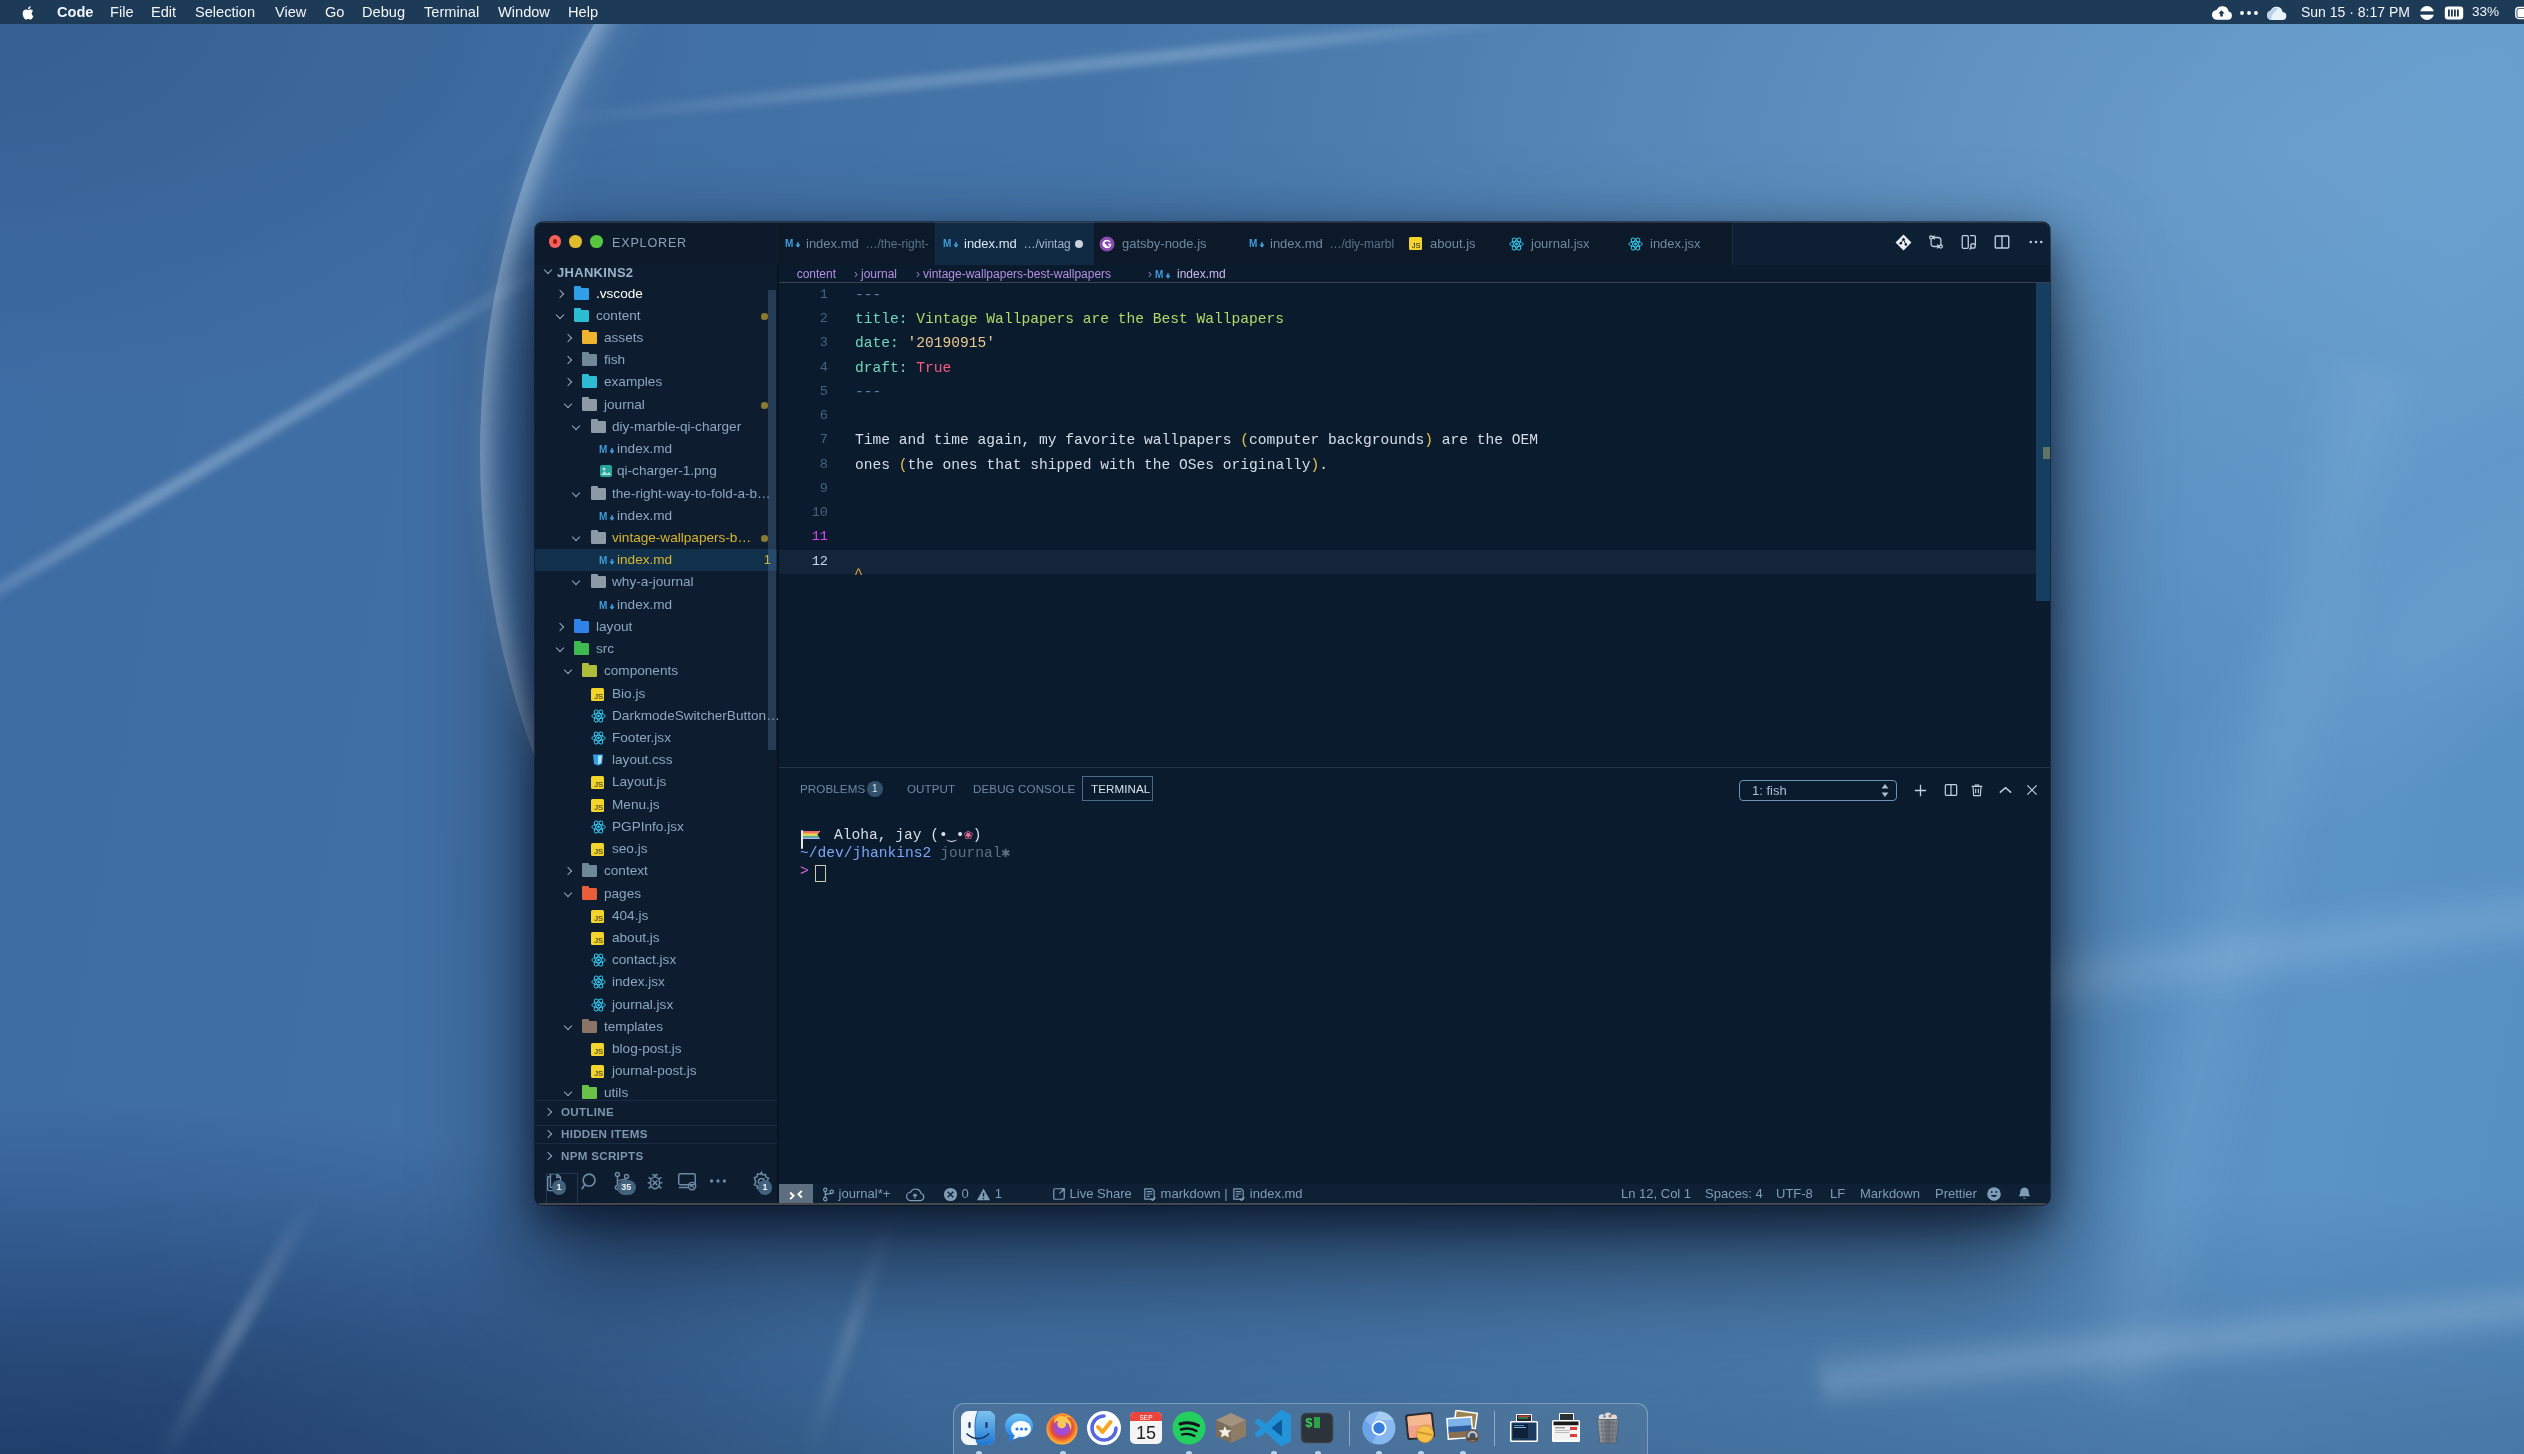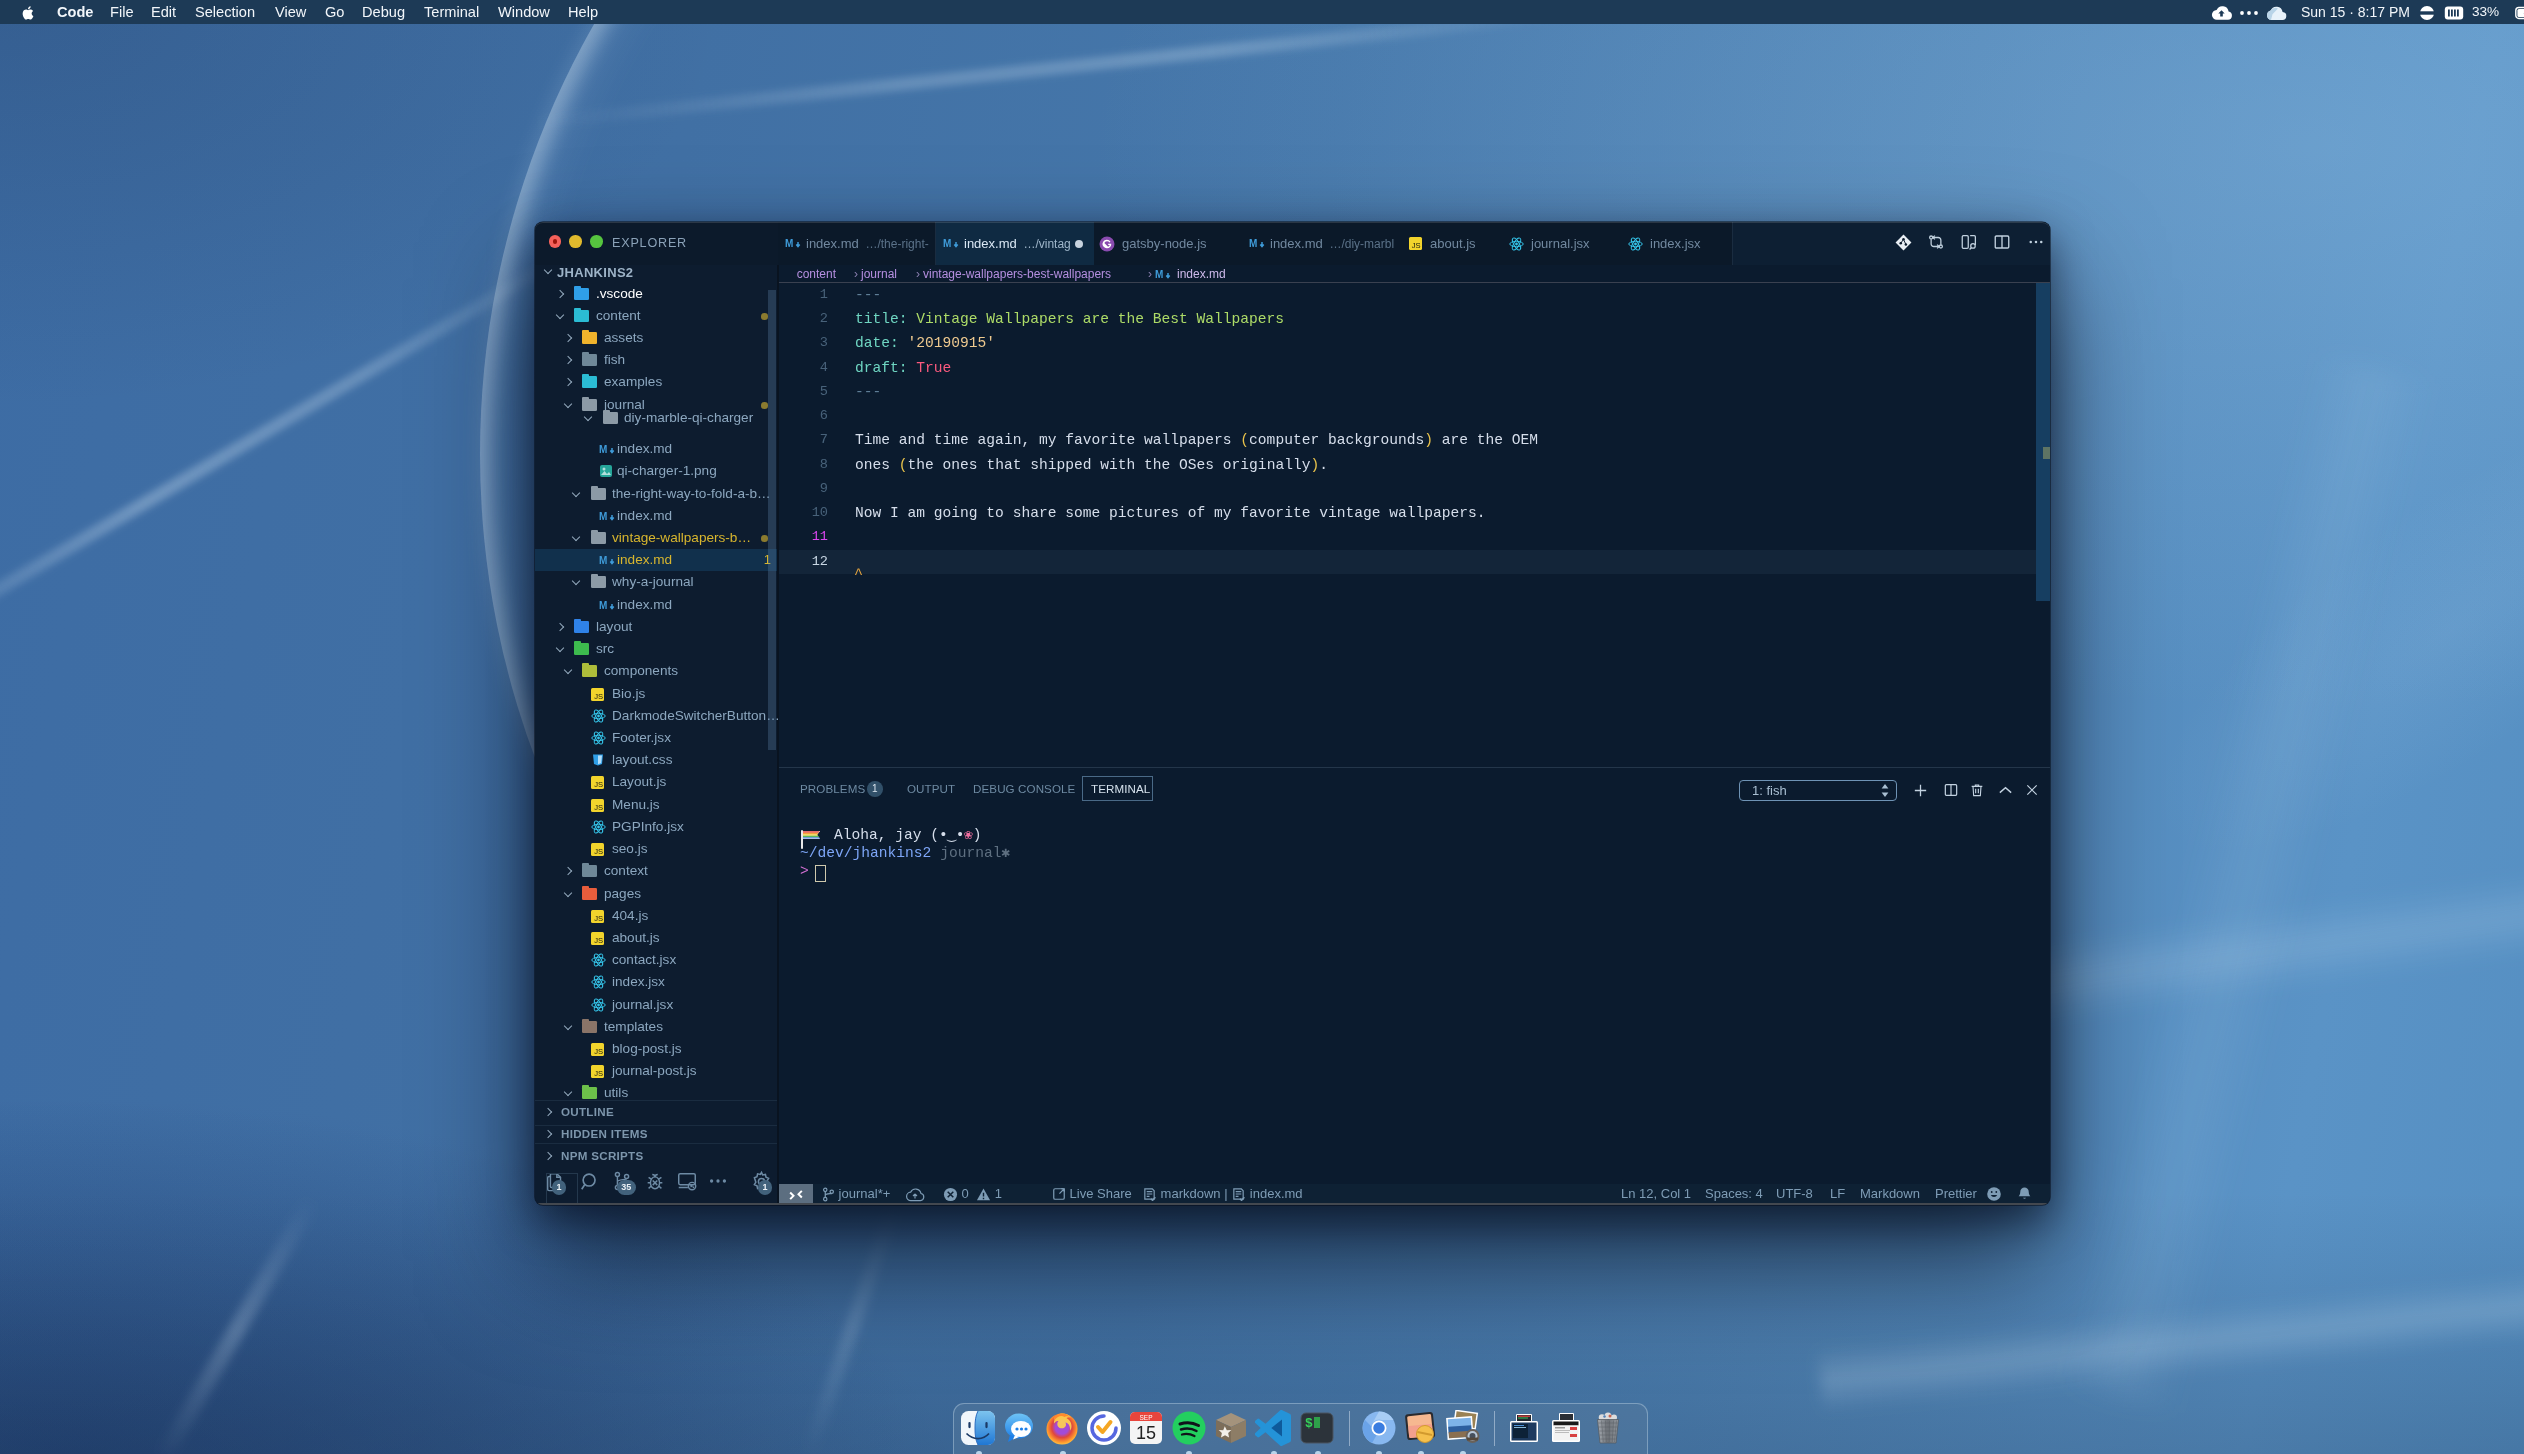--- a/index.html
+++ b/index.html
@@ -258,21 +258,21 @@
 <span class="chev closed" style="left:30px"></span>
 <span class="fold" style="left:47px;background:#2bbcd4"></span>
 <span class="nm" style="left:69px;color:#8ca7bf">examples</span>
 </div>
 <div class="trow" style="top:172px;">
 <span class="chev open" style="left:30px"></span>
 <span class="fold" style="left:47px;background:#8c9aa6"></span>
 <span class="nm" style="left:69px;color:#8ca7bf">journal</span>
 <span class="gdot"></span>
 </div>
-<div class="trow" style="top:185px;margin-left:12px;">
+<div class="trow" style="top:194px;">
 <span class="chev open" style="left:38px"></span>
 <span class="fold" style="left:56px;background:#8c9aa6"></span>
 <span class="nm" style="left:77px;color:#8ca7bf">diy-marble-qi-charger</span>
 </div>
 <div class="trow" style="top:216px;">
 <span class="abs" style="left:64px;top:4px;"><svg width="17" height="15" viewBox="0 0 34 30" style="font-size:27px">
             <text x="0" y="22" font-family="Liberation Sans" font-weight="bold" font-size="20" fill="#3f9bd8">M</text>
             <path d="M26 12v8M22.5 17l3.5 4 3.5-4" stroke="#3f9bd8" stroke-width="3" fill="none"></path>
           </svg></span>
 <span class="nm" style="left:82px;color:#8ca7bf">index.md</span>
@@ -542,21 +542,20 @@
 <div class="code" style="top:73px"><span class="t-key">draft:</span><span class="t-bool"> True</span></div>
 <div class="lnum" style="top:97px;color:#48627a">5</div>
 <div class="code" style="top:97px"><span class="t-dim">---</span></div>
 <div class="lnum" style="top:121px;color:#48627a">6</div>
 <div class="lnum" style="top:145px;color:#48627a">7</div>
 <div class="code" style="top:145px"><span>Time and time again, my favorite wallpapers </span><span class="t-par">(</span><span>computer backgrounds</span><span class="t-par">)</span><span> are the OEM</span></div>
 <div class="lnum" style="top:170px;color:#48627a">8</div>
 <div class="code" style="top:170px"><span>ones </span><span class="t-par">(</span><span>the ones that shipped with the OSes originally</span><span class="t-par">)</span><span>.</span></div>
 <div class="lnum" style="top:194px;color:#48627a">9</div>
 <div class="lnum" style="top:218px;color:#48627a">10</div>
-<div class="code" style="top:218px"><span>Now I am going to share some pictures of my favorite vintage wallpapers.</span></div>
 <div class="lnum" style="top:242px;color:#d946ef">11</div>
 <div class="lnum" style="top:267px;color:#c9d7e4">12</div>
 <div class="abs" style="left:75px;top:283px;color:#e2a33f;font-size:15px;font-family:'Liberation Mono',monospace">^</div>
 <div class="abs" style="left:1257px;top:0;width:13.6px;height:318px;background:#163e61"></div>
 <div class="abs" style="left:1264px;top:164px;width:7px;height:12px;background:#5e7464"></div>
 </div>
 <div class="sbar abs" style="left:233px;top:68px;width:8px;height:460px;background:rgba(96,136,176,0.30)"></div>
 <div id="panel">
 <div class="ptab" style="left:21px;top:9px">PROBLEMS</div>
 <div class="abs" style="left:88px;top:13px;width:15.7px;height:15.7px;border-radius:50%;background:#315069;color:#d9e4ee;font-size:10px;text-align:center;line-height:16px">1</div>

